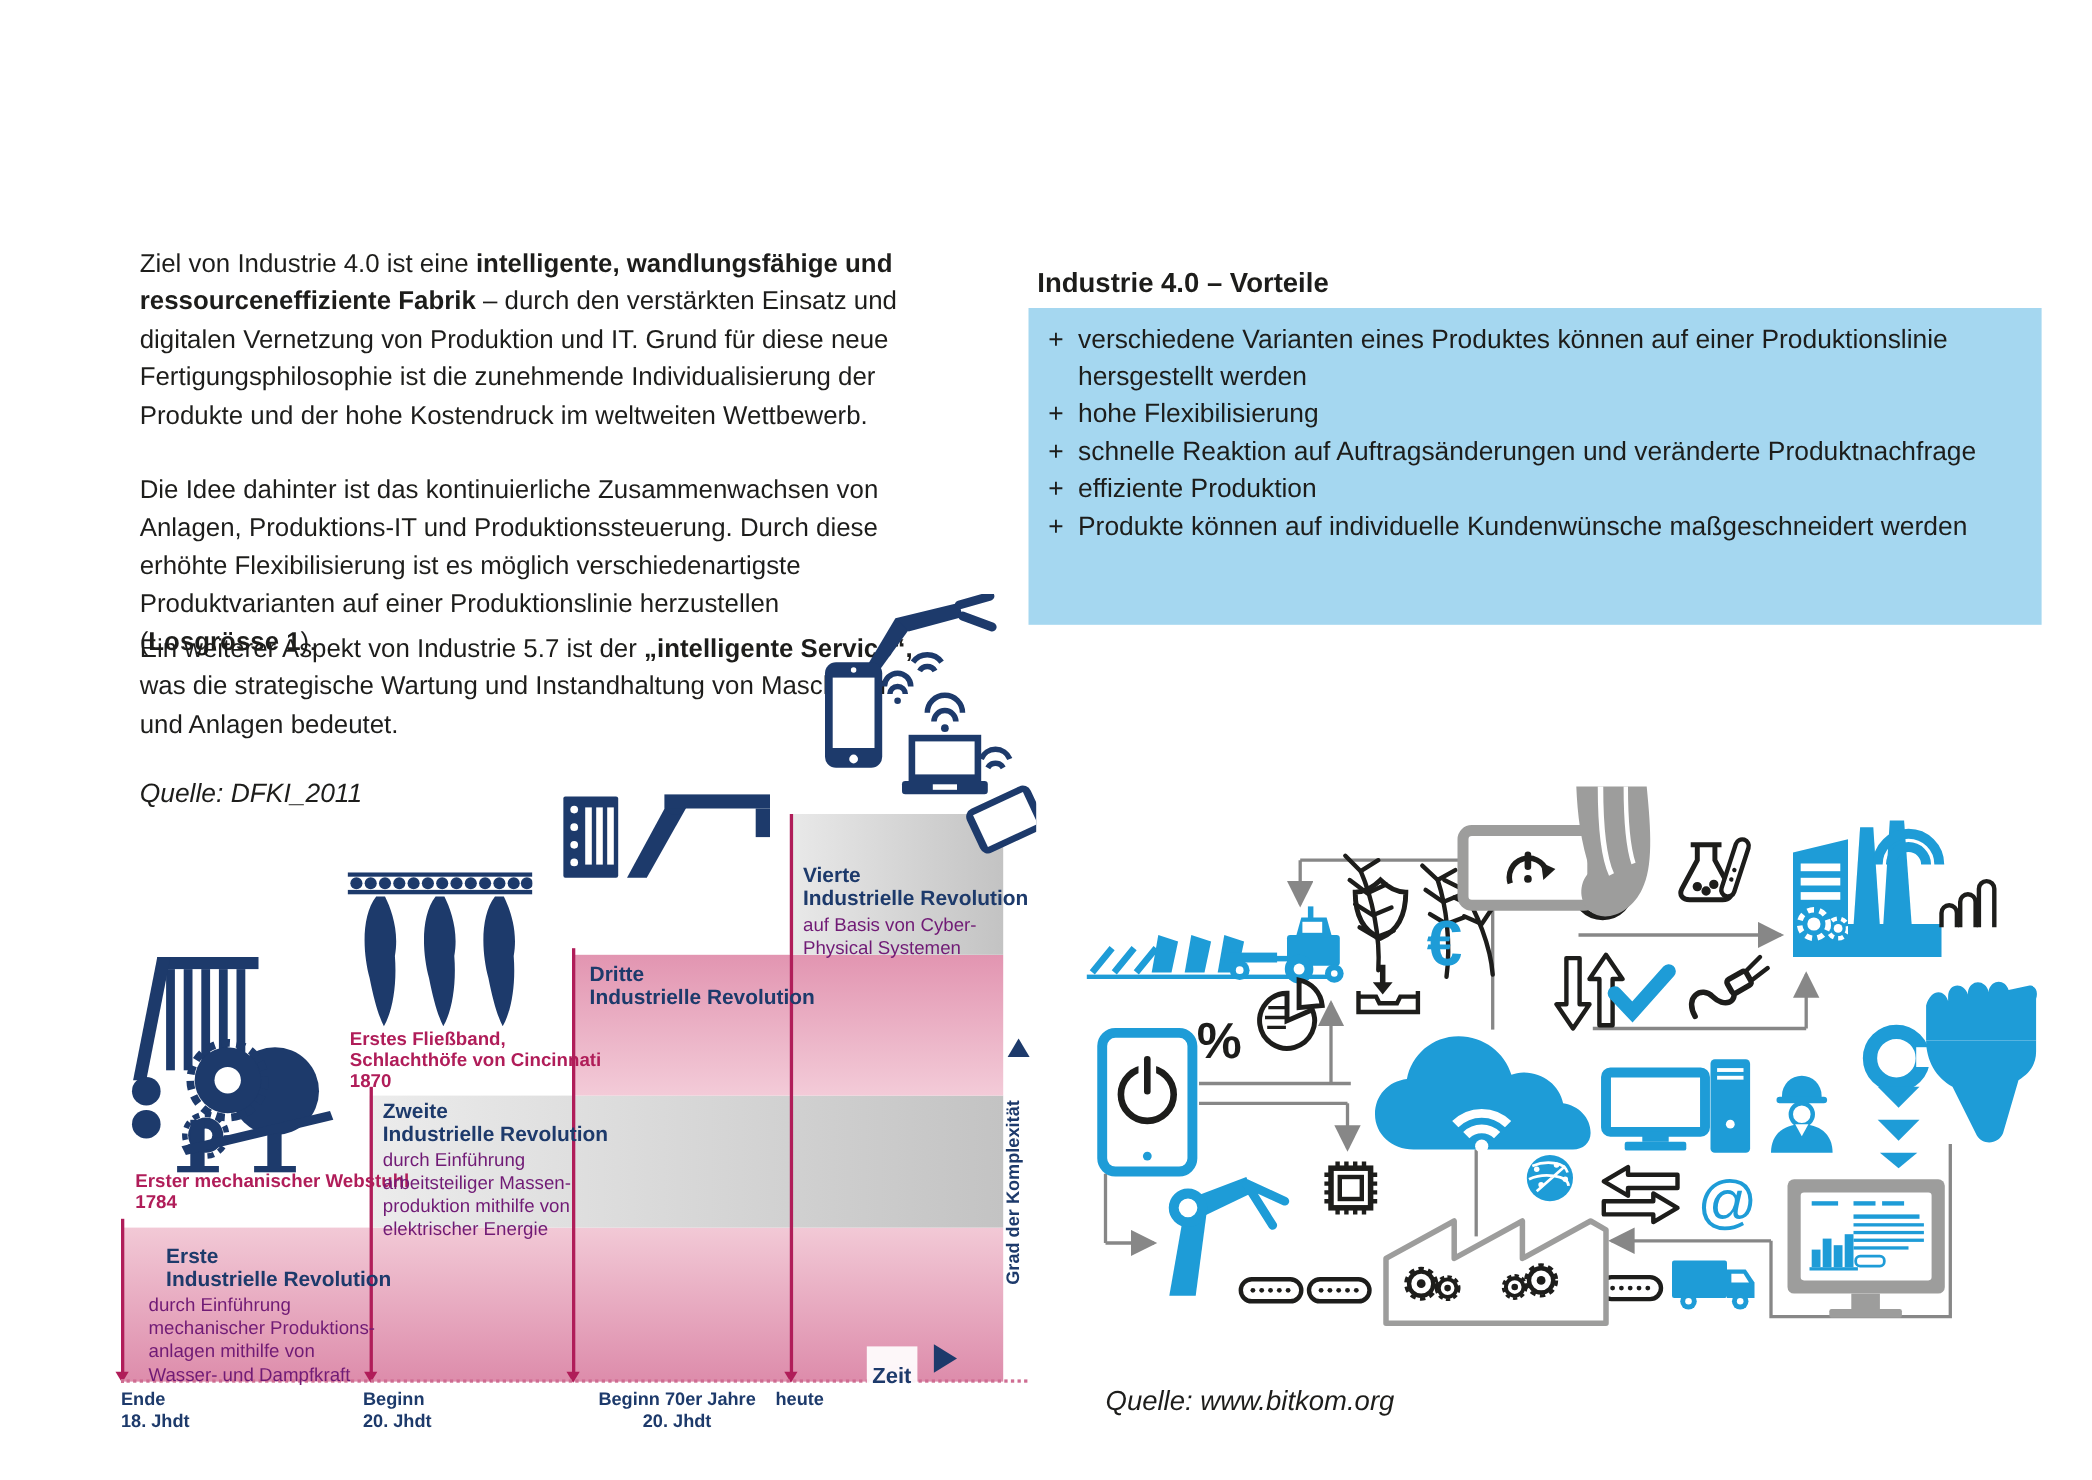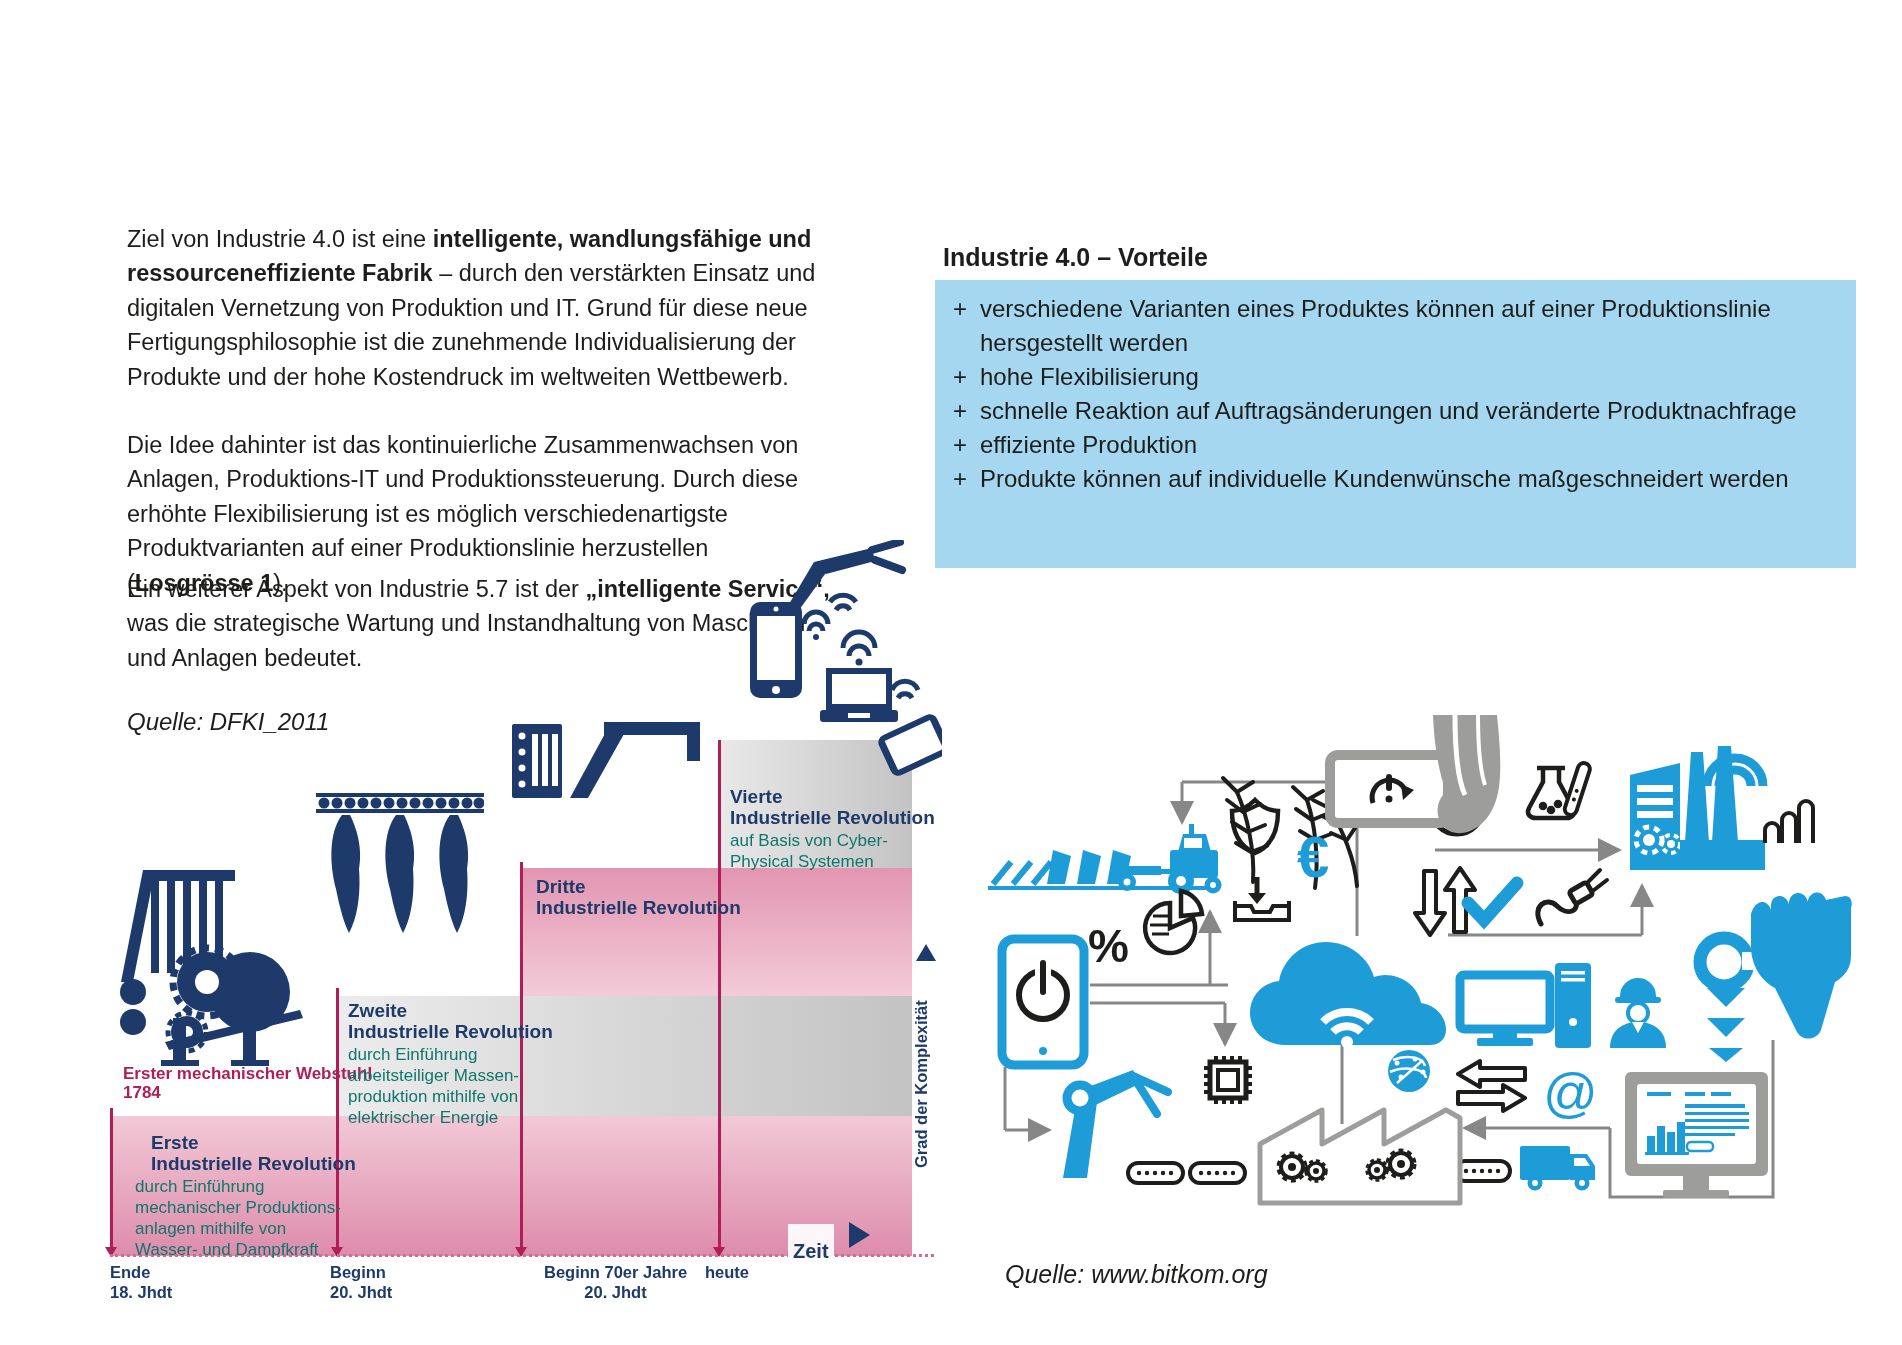--- a/index.html
+++ b/index.html
@@ -47,21 +47,21 @@
                font-size:16.5px;font-weight:bold;color:#1d3a6b;}
   .yaxis-tri{left:916px;top:944px;width:0;height:0;border:10px solid transparent;border-top:0;border-bottom:17px solid #1d3a6b;}
 
   .tick{position:absolute;font-size:16.5px;font-weight:bold;line-height:20px;color:#1d3a6b;}
   .t1{left:110px;top:1262px;} .t2{left:330px;top:1262px;} .t3{left:544px;top:1262px;text-align:center;} .t4{left:705px;top:1262px;}
 
   .mlabel{position:absolute;font-size:17px;font-weight:bold;line-height:19px;color:#b01d59;}
   .ml1{left:123px;top:1064px;} .ml2{left:318px;top:935px;} .ml3{left:512px;top:800px;}
 
   .shead{position:absolute;font-size:19px;font-weight:bold;line-height:21px;color:#1d3a6b;}
-  .sbody{position:absolute;font-size:17px;line-height:21px;color:#0f766e;}
+  .sbody{position:absolute;font-size:17px;line-height:21px;color:#701a75;}
   .sh1{left:135px;top:1132px;margin-left:16px;} .sb1{left:135px;top:1176px;}
   .sh2{left:348px;top:1000px;} .sb2{left:348px;top:1044px;}
   .sh3{left:536px;top:876px;}  .sb3{left:536px;top:920px;}
   .sh4{left:730px;top:786px;}  .sb4{left:730px;top:830px;}
 
   svg{display:block;}
 </style>
 </head>
 <body>
 
@@ -130,20 +130,25 @@
     </div>
   <div class="tick t4">
       <div>heute</div>
       <div></div>
     </div>
 
   <div class="mlabel ml1">
       <div>Erster mechanischer Webstuhl</div>
       <div>1784</div>
     </div>
+  <div class="mlabel ml2">
+      <div>Erstes Fließband,</div>
+      <div>Schlachthöfe von Cincinnati</div>
+      <div>1870</div>
+    </div>
 
   <div class="shead sh1">
       <div>Erste</div>
       <div>Industrielle Revolution</div>
     </div>
   <div class="sbody sb1">
       <div>durch Einführung</div>
       <div>mechanischer Produktions-</div>
       <div>anlagen mithilfe von</div>
       <div>Wasser- und Dampfkraft</div>

